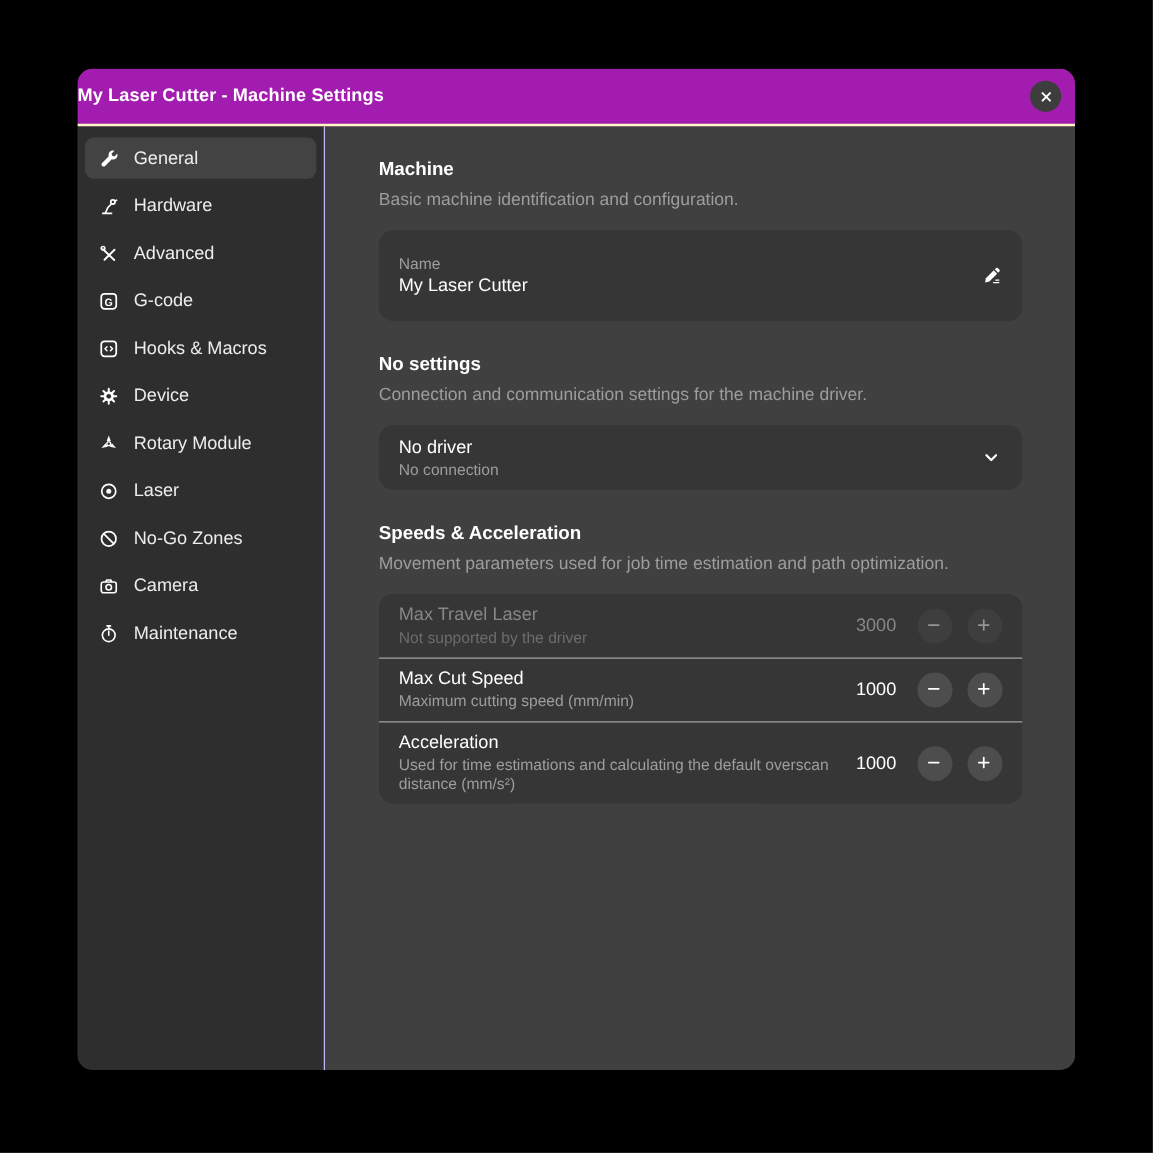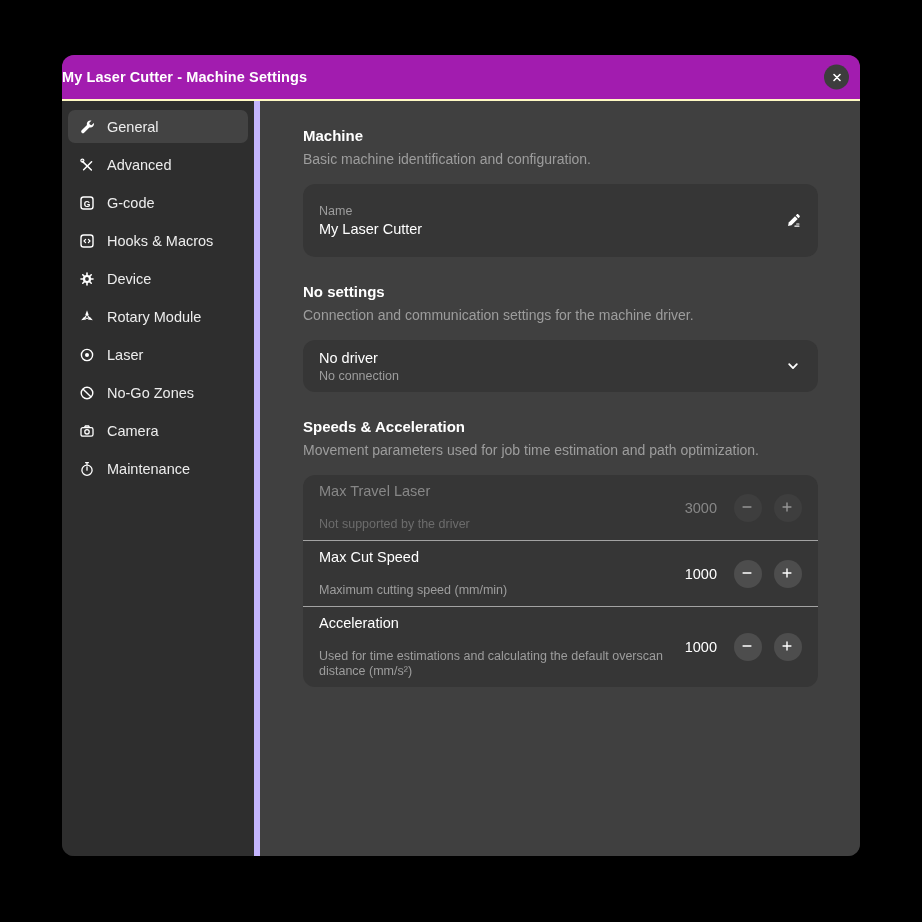--- a/index.html
+++ b/index.html
@@ -35,21 +35,21 @@
     position: absolute; right: 11px; top: 50%;
     transform: translateY(-50%);
     width: 25px; height: 25px; border-radius: 50%;
     background: #3d3d3d;
     border: none; cursor: pointer;
     display: flex; align-items: center; justify-content: center;
   }
   
   .sidebar {
     background: #2e2e2e;
-    border-right: 6px solid #c4b5fd;
+    border-right: 1px solid #c4b5fd;
     padding: 9px 6px;
     overflow: hidden;
   }
   .side-item {
     display: flex; align-items: center; gap: 12px;
     height: 33px; padding: 0 11px;
     border-radius: 7px;
     margin-bottom: 5px;
     color: #ededed; font-size: 14.5px;
     cursor: pointer;
@@ -74,21 +74,21 @@
   .combo-card { display: flex; align-items: center; padding: 8px 16px; min-height: 52px; cursor: pointer; }
   .combo-text { flex: 1; }
   .combo-title { color: #ffffff; font-size: 14.5px; margin-bottom: 3px; }
   .combo-subtitle { color: #9d9d9d; font-size: 12.5px; }
   
   .group { border-radius: 12px; overflow: hidden; }
   .row { background: #363636; display: flex; align-items: center; padding: 8px 16px; min-height: 51px; }
   .row + .row { border-top: 1px solid #a3a3a3; }
   .row-text { flex: 1; padding-right: 12px; }
   .row-title { color: #ffffff; font-size: 14.5px; }
-  .row-subtitle { color: #9d9d9d; font-size: 12.5px; margin-top: 18px; line-height: 1.2; max-width: 372px; }
+  .row-subtitle { color: #9d9d9d; font-size: 12.5px; margin-top: 3px; line-height: 1.2; max-width: 372px; }
   .row-value { color: #ffffff; font-size: 14.5px; margin-right: 17px; min-width: 42px; text-align: right; }
   .stepper {
     width: 28px; height: 28px; border-radius: 50%;
     background: #4d4d4d; border: none; cursor: pointer;
     display: flex; align-items: center; justify-content: center;
     flex: 0 0 28px;
   }
   .stepper + .stepper { margin-left: 12px; }
   .stepper svg { width: 14px; height: 14px; }
   .row.disabled .row-title { color: #878787; }
@@ -117,20 +117,31 @@
 
     <div class="side-item selected">
       <span class="side-icon">
         <svg viewBox="0 0 16 16">
             <path fill="#ffffff" d="M11.3 1.4c-1.9 0-3.5 1.6-3.5 3.5 0 .4.1.8.2 1.1l-5.3 5.3c-.7.7-.7 1.7 0 2.4.7.7 1.7.7 2.4 0L10.4 8.4c.3.1.7.2 1.1.2 1.9 0 3.5-1.6 3.5-3.5 0-.4-.1-.8-.2-1.2l-2.3 2.3-1.7-.6-.6-1.7 2.3-2.3c-.4-.1-.8-.2-1.2-.2z"></path>
           </svg>
       </span>
       <span>General</span>
     </div>
 
+    <div class="side-item">
+      <span class="side-icon">
+        <svg viewBox="0 0 16 16" fill="none" stroke="#ffffff" stroke-width="1.4" stroke-linecap="round" stroke-linejoin="round">
+          <path d="M3.2 13.6h7"></path>
+            <path d="M5.3 13.4L7.3 9l3.2-3.2"></path>
+            <circle cx="11.3" cy="4.6" r="1.7"></circle>
+            <path d="M12.8 3.8l1.4-.6"></path>
+        </svg>
+      </span>
+      <span>Hardware</span>
+    </div>
 
     <div class="side-item">
       <span class="side-icon">
         <svg viewBox="0 0 16 16" fill="none" stroke="#ffffff" stroke-width="1.5" stroke-linecap="round">
           <path d="M4.6 12.8l8-8"></path>
             <path d="M3.4 4.4l9 8.6"></path>
             <circle cx="3.4" cy="3.6" r="1.5" stroke-width="1.2"></circle>
         </svg>
       </span>
       <span>Advanced</span>

